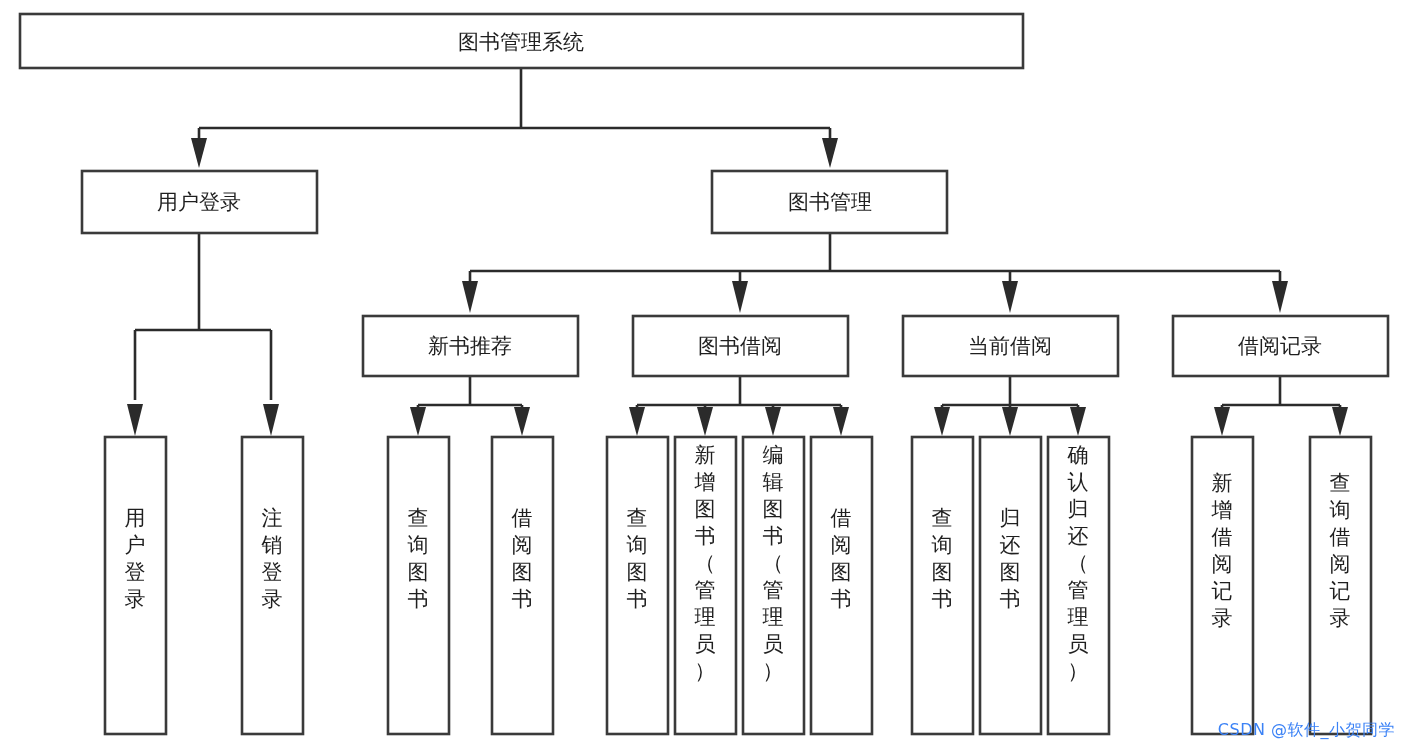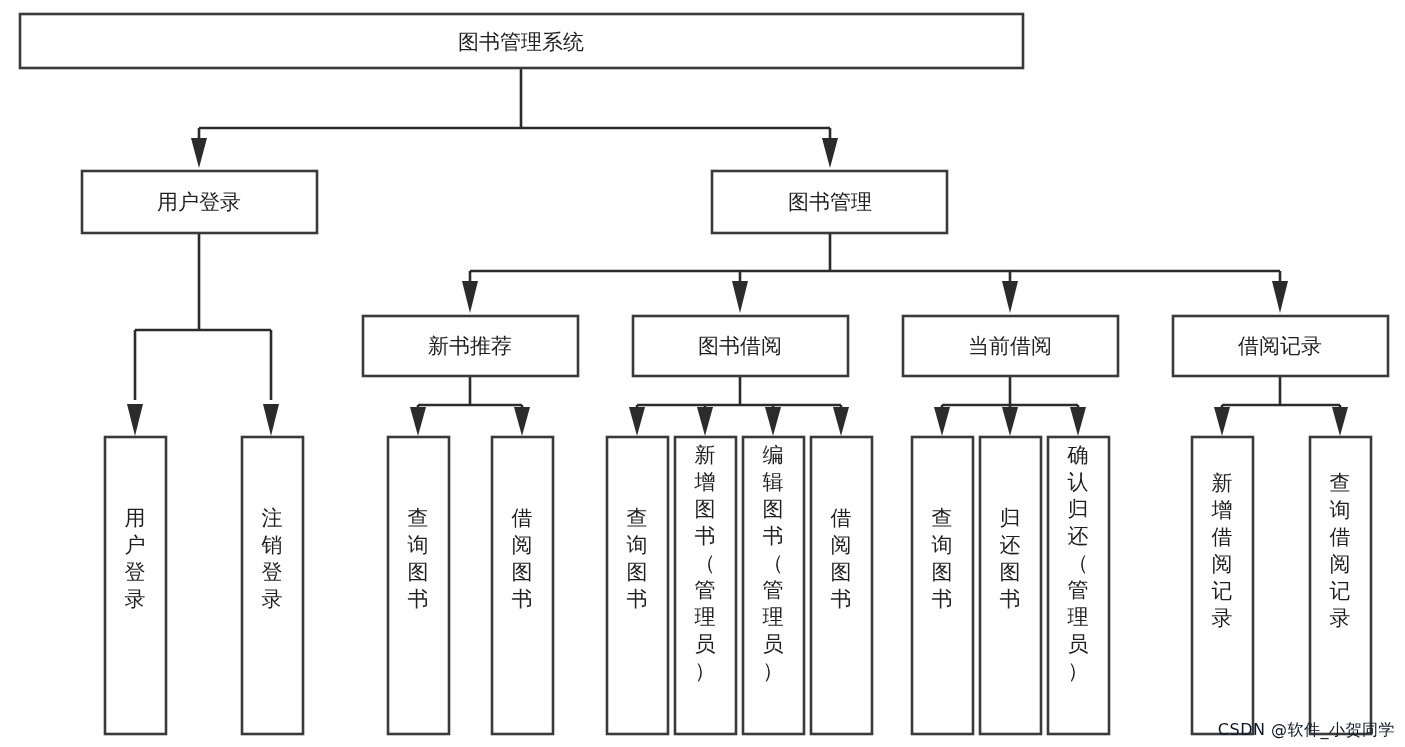--- a/index.html
+++ b/index.html
@@ -53,21 +53,21 @@
   .arrow-head {
     fill: #2b2b2b;
     stroke: none;
   }
   .watermark {
     position: absolute;
     right: 10px;
     bottom: 6px;
     font-family: "DejaVu Sans", "Liberation Sans", sans-serif;
     font-size: 16px;
-    color: #0f172a;
+    color: #3b82f6;
     white-space: nowrap;
     letter-spacing: 0.5px;
     pointer-events: none;
   }
 </style>
 </head>
 <body>
 
 <div id="diagram-root">
 

